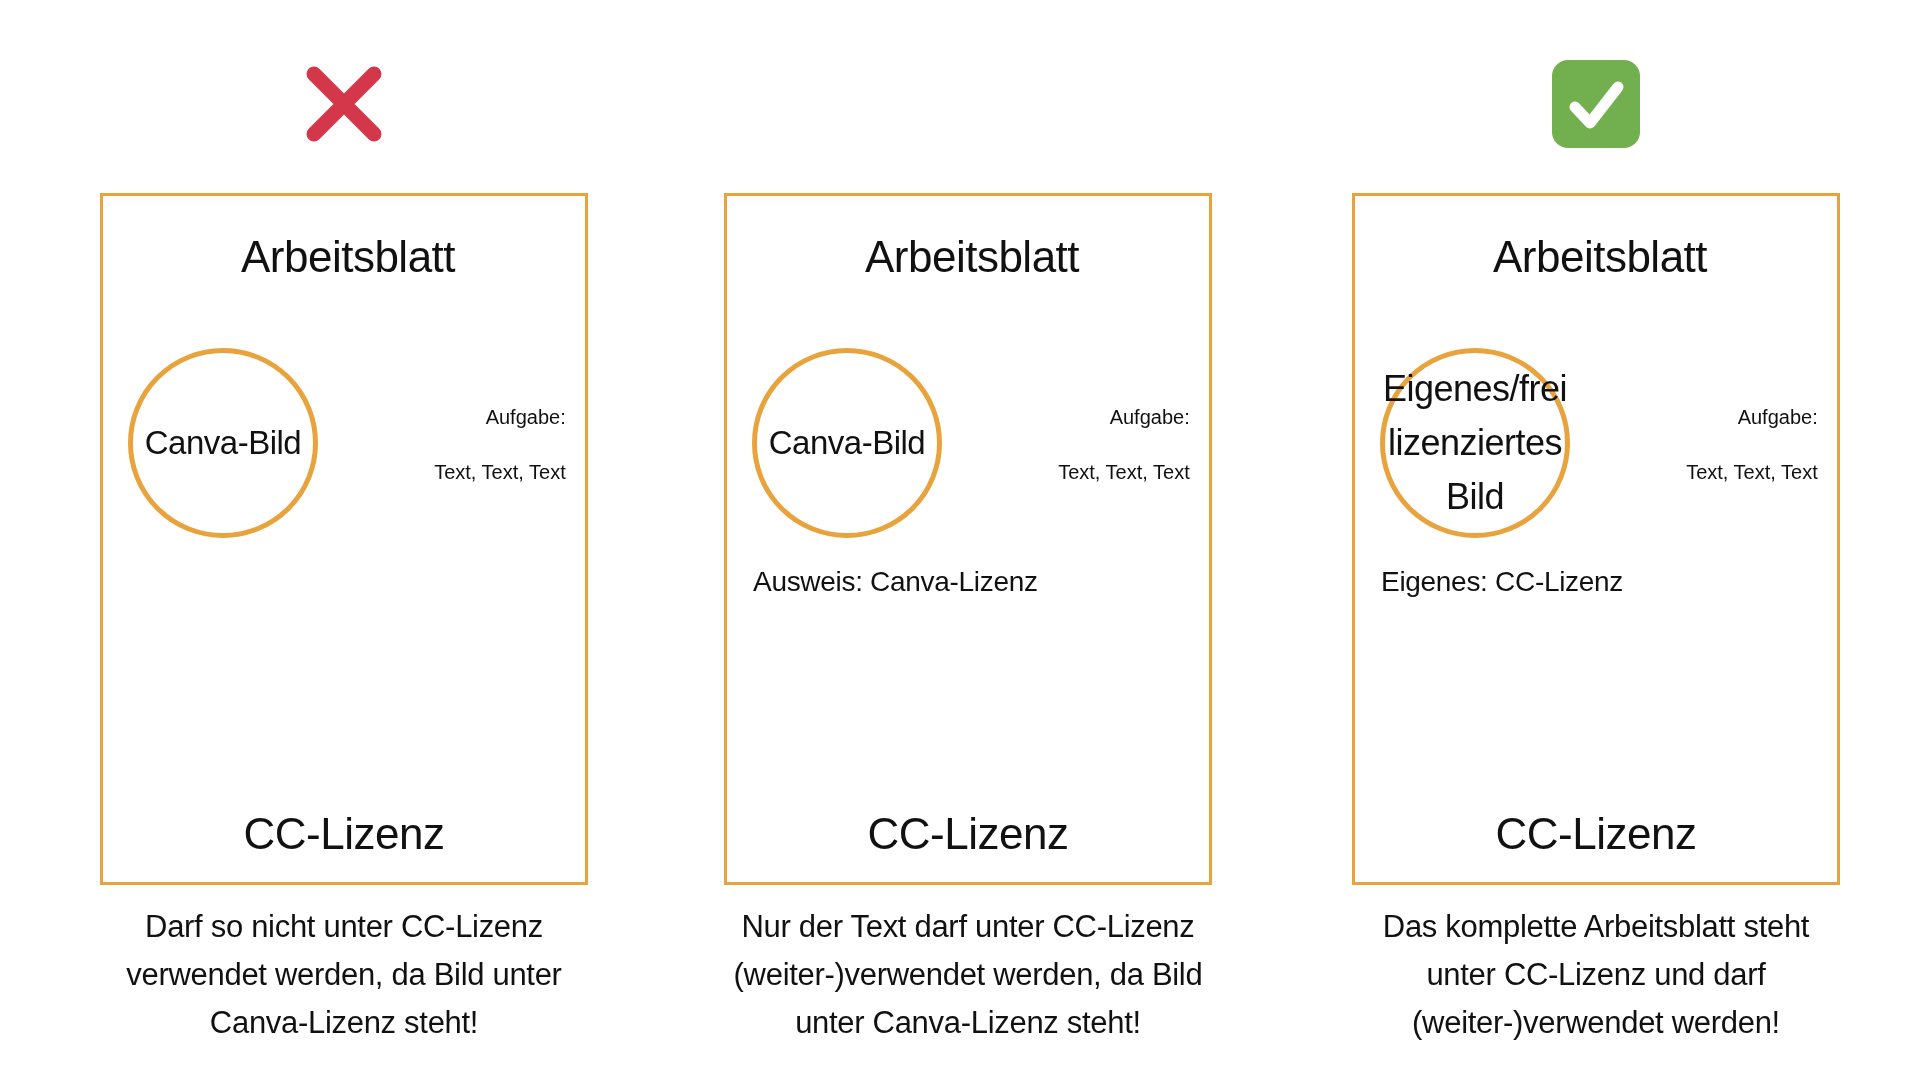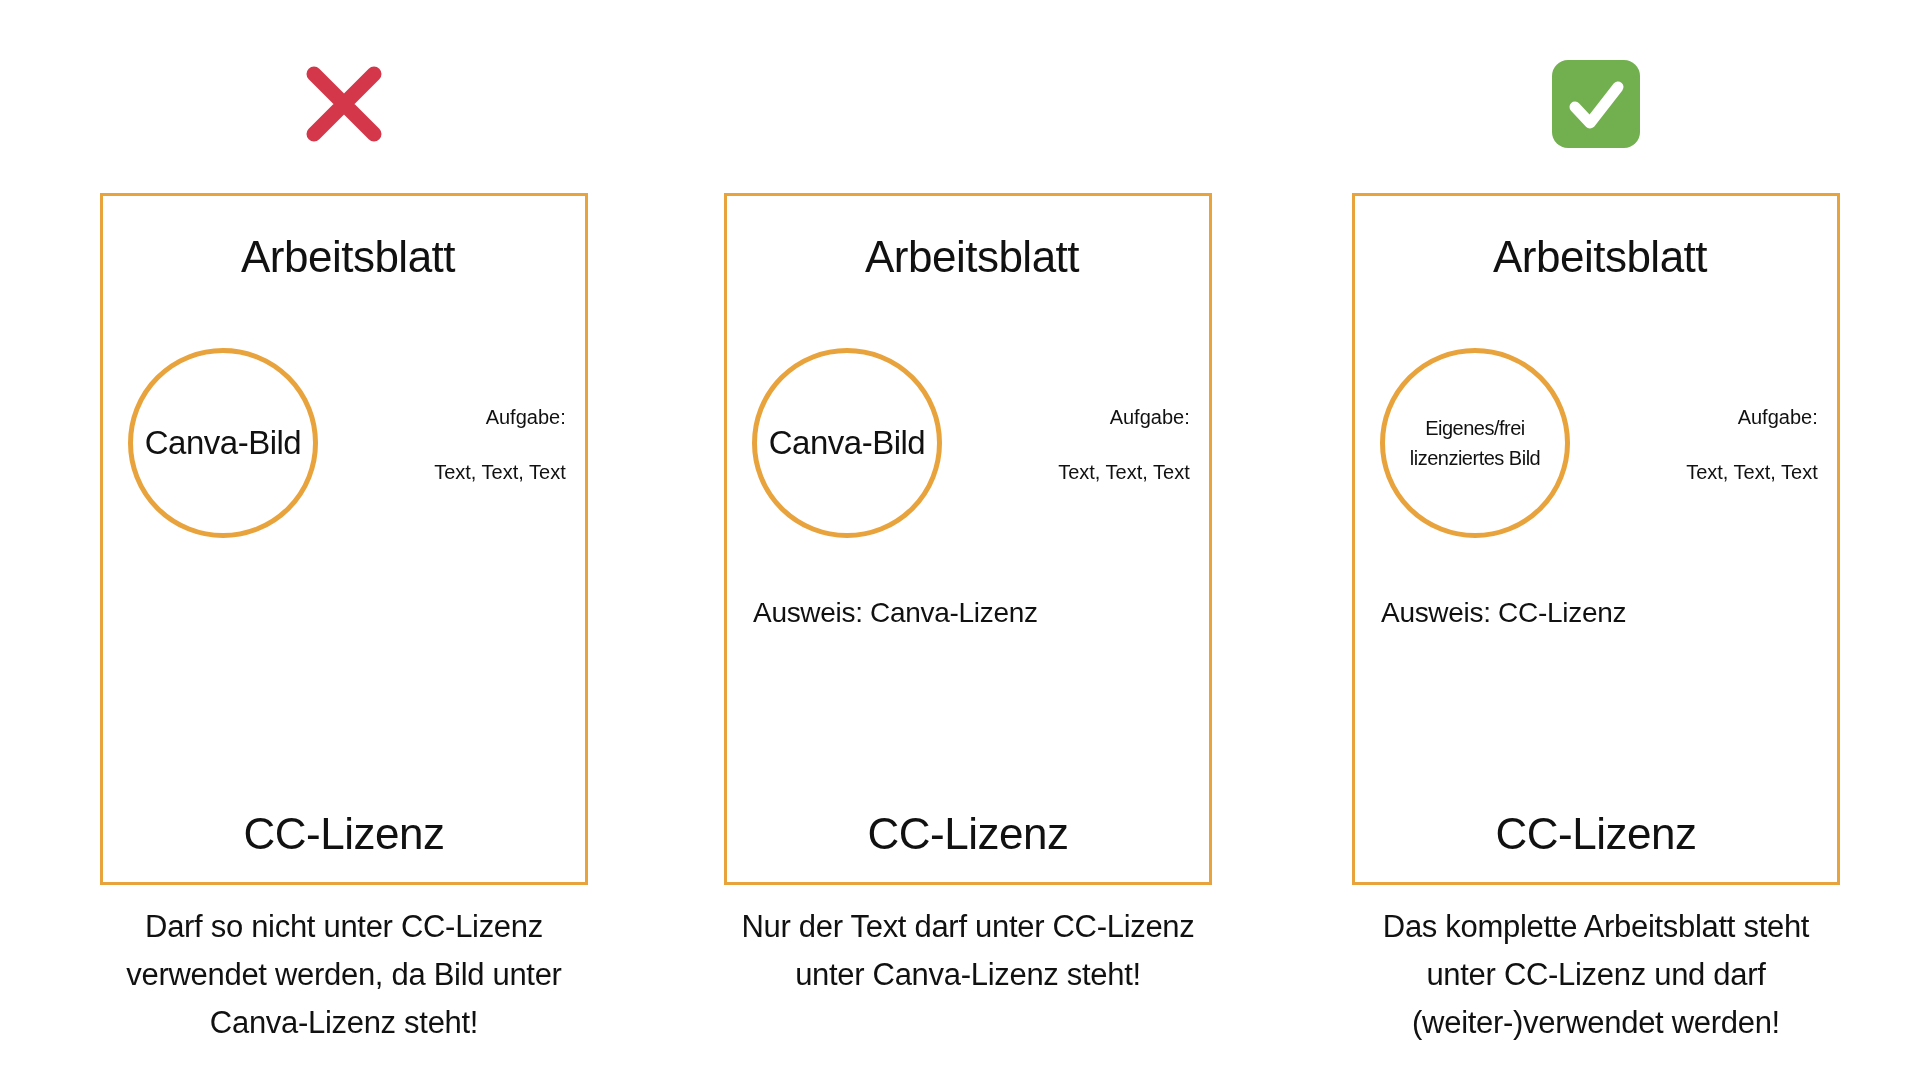--- a/index.html
+++ b/index.html
@@ -52,29 +52,29 @@
     position:absolute;top:152px;left:25px;
     width:190px;height:190px;
     border:5px solid var(--card_border);
     border-radius:50%;
     display:flex;align-items:center;justify-content:center;
   }
   .circle-label{
     width:260px;text-align:center;
     font-size:33px;line-height:1.4;font-weight:500;letter-spacing:-0.5px;
   }
-  .panel-3 .circle-label{font-size:20px;line-height:1.5;}
+  .panel-3 .circle-label{font-size:36px;line-height:1.5;}
   .task{
     position:absolute;top:210px;left:50%;width:46%;
     text-align:right;font-size:20px;font-weight:400;
   }
   .task-text{margin-top:32px;}
   .license-note{
     position:absolute;top:370px;left:26px;
-    font-size:28px;font-weight:500;letter-spacing:-0.3px;margin-top:31px;
+    font-size:28px;font-weight:500;letter-spacing:-0.3px;
   }
   .card-footer{
     position:absolute;bottom:26px;left:0;width:100%;
     text-align:center;font-size:44px;font-weight:500;letter-spacing:-0.5px;line-height:1;
   }
   .caption{
     position:absolute;top:903px;left:0;width:100%;
     text-align:center;font-size:31px;line-height:48px;font-weight:500;letter-spacing:-0.3px;
   }
 </style>
@@ -117,20 +117,21 @@
       </div>
       <div class="task">
         <div class="task-label">Aufgabe:</div>
         <div class="task-text">Text, Text, Text</div>
       </div>
       <div class="license-note">Ausweis: Canva-Lizenz</div>
       <div class="card-footer">CC-Lizenz</div>
     </div>
     <div class="caption">
       <div>Nur der Text darf unter CC-Lizenz</div>
+      <div>(weiter-)verwendet werden, da Bild</div>
       <div>unter Canva-Lizenz steht!</div>
     </div>
   </section>
 
   <section class="panel panel-3">
     <div class="verdict">
       <span class="check-icon">
         <svg width="90" height="90" viewBox="0 0 90 90">
           <rect class="bg" x="1" y="1" width="88" height="88" rx="16"></rect>
           <path d="M24 48 L39 64 L67 28" fill="none" stroke="#FFFFFF" stroke-width="11" stroke-linecap="round" stroke-linejoin="round"></path>
@@ -139,21 +140,21 @@
     </div>
     <div class="card">
       <div class="card-title">Arbeitsblatt</div>
       <div class="circle">
         <span class="circle-label">Eigenes/frei lizenziertes Bild</span>
       </div>
       <div class="task">
         <div class="task-label">Aufgabe:</div>
         <div class="task-text">Text, Text, Text</div>
       </div>
-      <div class="license-note">Ausweis: CC-Lizenz</div>
+      <div class="license-note">Eigenes: CC-Lizenz</div>
       <div class="card-footer">CC-Lizenz</div>
     </div>
     <div class="caption">
       <div>Das komplette Arbeitsblatt steht</div>
       <div>unter CC-Lizenz und darf</div>
       <div>(weiter-)verwendet werden!</div>
     </div>
   </section>
 
 </div>

